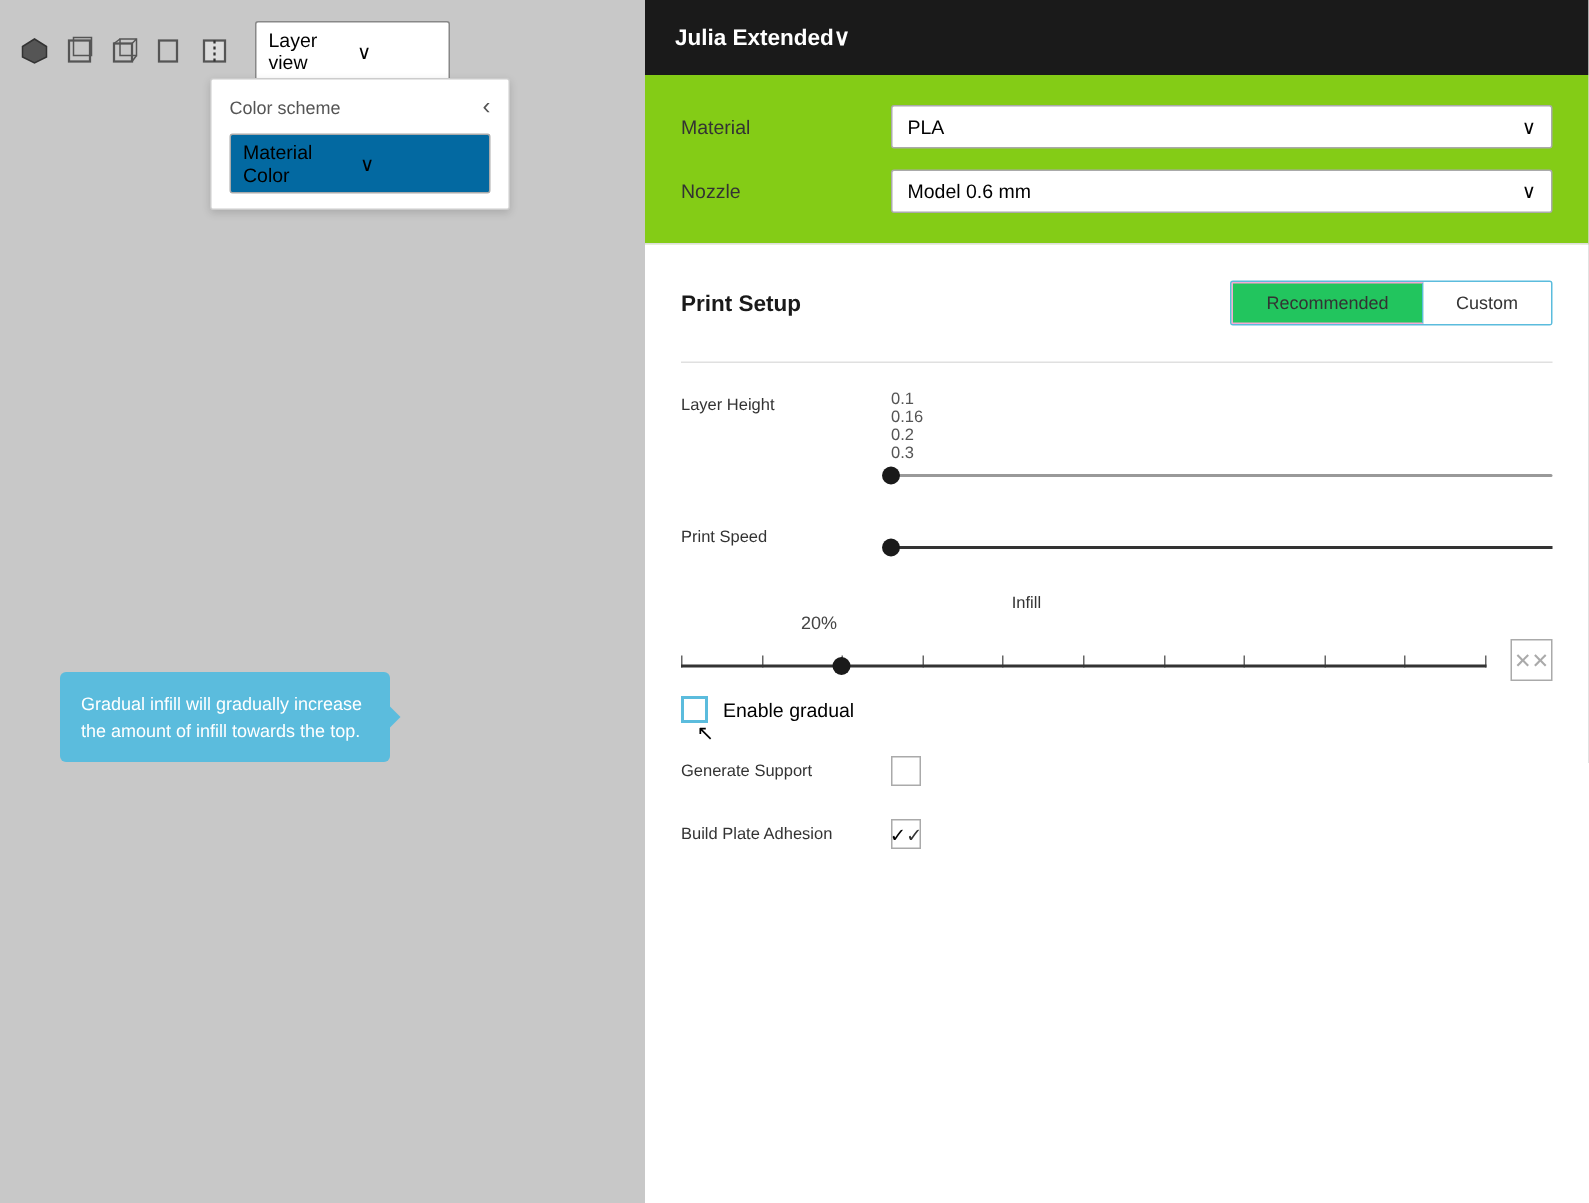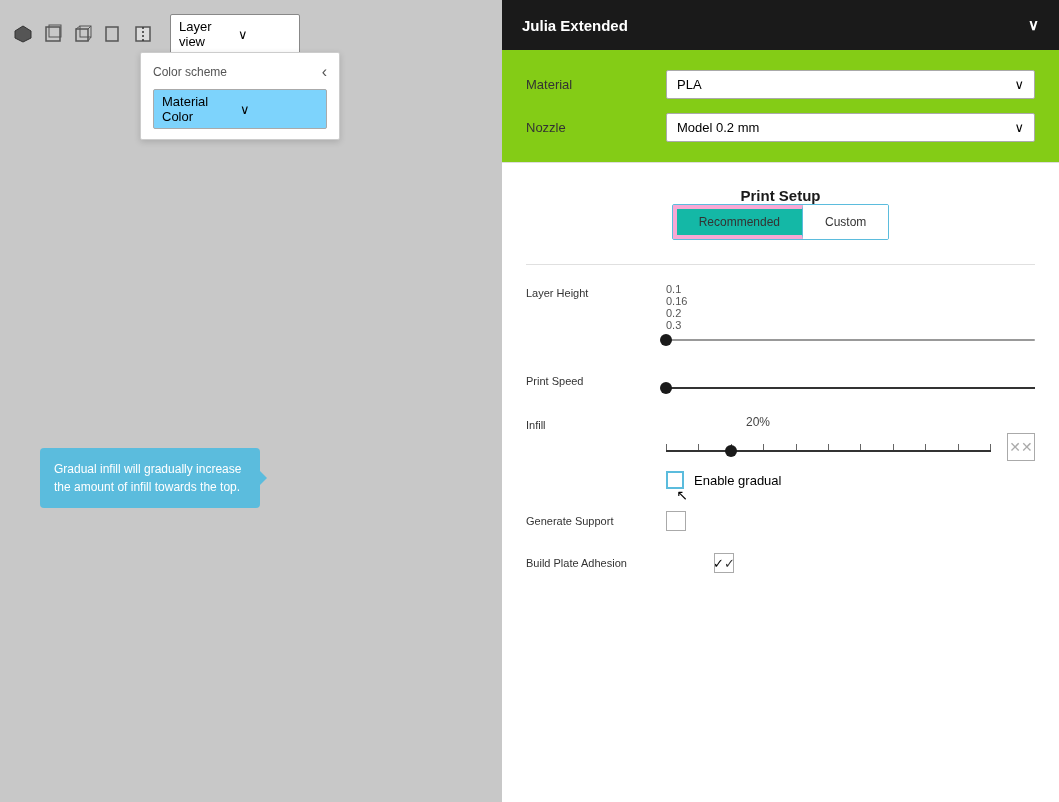--- a/index.html
+++ b/index.html
@@ -8,21 +8,21 @@
       font-size: 13px;
       background: #d0d0d0;
       width: 1059px;
       height: 802px;
       overflow: hidden;
       display: flex;
     }
 
     
     .left-panel {
-      width: 502px;
+      width: 430px;
       height: 100%;
       background: #c8c8c8;
       position: relative;
       flex-shrink: 0;
     }
 
     .toolbar {
       display: flex;
       align-items: center;
       padding: 14px 12px;
@@ -73,21 +73,21 @@
       align-items: center;
       margin-bottom: 8px;
       color: #555;
       font-size: 12px;
     }
 
     .color-scheme-dropdown {
       display: flex;
       align-items: center;
       border: 1px solid #aaa;
-      background: #7dd3fc;
+      background: #0369a1;
       padding: 4px 8px;
       border-radius: 2px;
       cursor: pointer;
       width: 100%;
     }
 
     .color-scheme-dropdown span {
       flex: 1;
     }
 
@@ -122,21 +122,20 @@
       display: flex;
       flex-direction: column;
     }
 
     .printer-header {
       background: #1a1a1a;
       color: white;
       padding: 16px 20px;
       display: flex;
       align-items: center;
-      justify-content: space-between;
       font-size: 15px;
       font-weight: bold;
     }
 
     .settings-section {
       background: #84cc16;
       padding: 20px 24px;
       border-bottom: 1px solid #ddd;
     }
 
@@ -172,23 +171,22 @@
     
     .print-setup-section {
       background: white;
       padding: 24px 24px;
       flex: 1;
     }
 
     .print-setup-header {
       display: flex;
       align-items: center;
-      justify-content: center;
+      justify-content: space-between;
       margin-bottom: 24px;
-      flex-direction: column;
     }
 
     .print-setup-title {
       font-size: 15px;
       font-weight: bold;
       color: #1a1a1a;
     }
 
     .tab-group {
       display: flex;
@@ -201,23 +199,23 @@
       padding: 6px 22px;
       font-size: 12px;
       cursor: pointer;
       background: white;
       color: #333;
       border: none;
       outline: none;
     }
 
     .tab-btn.active {
-      background: #14b8a6;
+      background: #22c55e;
       color: #333;
-      border: 4px solid #f9a8d4;
+      border: 1px solid #f9a8d4;
     }
 
     .tab-btn:first-child {
       border-right: 1px solid #5bbcdd;
     }
 
     .print-row {
       display: flex;
       align-items: flex-start;
       margin-bottom: 22px;
@@ -449,21 +447,21 @@
     <div class="settings-row">
       <div class="settings-label">Material</div>
       <div class="settings-select">
         <span>PLA</span>
         <span>∨</span>
       </div>
     </div>
     <div class="settings-row">
       <div class="settings-label">Nozzle</div>
       <div class="settings-select">
-        <span>Model 0.2 mm</span>
+        <span>Model 0.6 mm</span>
         <span>∨</span>
       </div>
     </div>
   </div>
 
   <div class="print-setup-section">
 
     <div class="print-setup-header">
       <span class="print-setup-title">Print Setup</span>
       <div class="tab-group">
@@ -492,21 +490,21 @@
     <div class="print-row">
       <div class="print-label">Print Speed</div>
       <div class="print-control">
         <div style="position:relative; height: 2px; background: #333; margin: 16px 0 4px 0;">
           <div class="slider-thumb" style="left: 0%;"></div>
         </div>
       </div>
     </div>
 
     <div class="print-row" style="flex-direction: column; align-items: flex-start;">
-      <div style="display: flex; width: 100%; align-items: flex-start;">
+      <div style="display: flex; width: 100%; align-items: center; flex-direction: column;">
         <div class="print-label">Infill</div>
         <div class="infill-container">
           <div class="infill-percent" style="text-align:left; margin-left:50px; margin-bottom: 4px;">20%</div>
           <div class="infill-slider-row">
             <div class="infill-track-wrap">
               <div style="position: relative; width: 100%;">
 
                 <div style="display: flex; justify-content: space-between; position: absolute; top: -6px; left: 0; right: 0;">
                   <span style="width:1px; height:8px; background:#666; display:inline-block;"></span>
                   <span style="width:1px; height:8px; background:#666; display:inline-block;"></span>
@@ -539,21 +537,21 @@
       </div>
     </div>
 
     <div class="print-row" style="margin-top:8px;">
       <div class="print-label">Generate Support</div>
       <div class="print-control">
         <div class="support-checkbox"></div>
       </div>
     </div>
 
-    <div class="print-row" style="margin-top:8px;gap:48px;">
+    <div class="print-row" style="margin-top:8px;">
       <div class="print-label">Build Plate Adhesion</div>
       <div class="print-control">
         <div class="support-checkbox checked" style="border:1px solid #aaa; width:20px; height:20px; display:flex; align-items:center; justify-content:center; cursor:pointer;">✓</div>
       </div>
     </div>
 
   </div>
 </div>
 
 </body></html>

